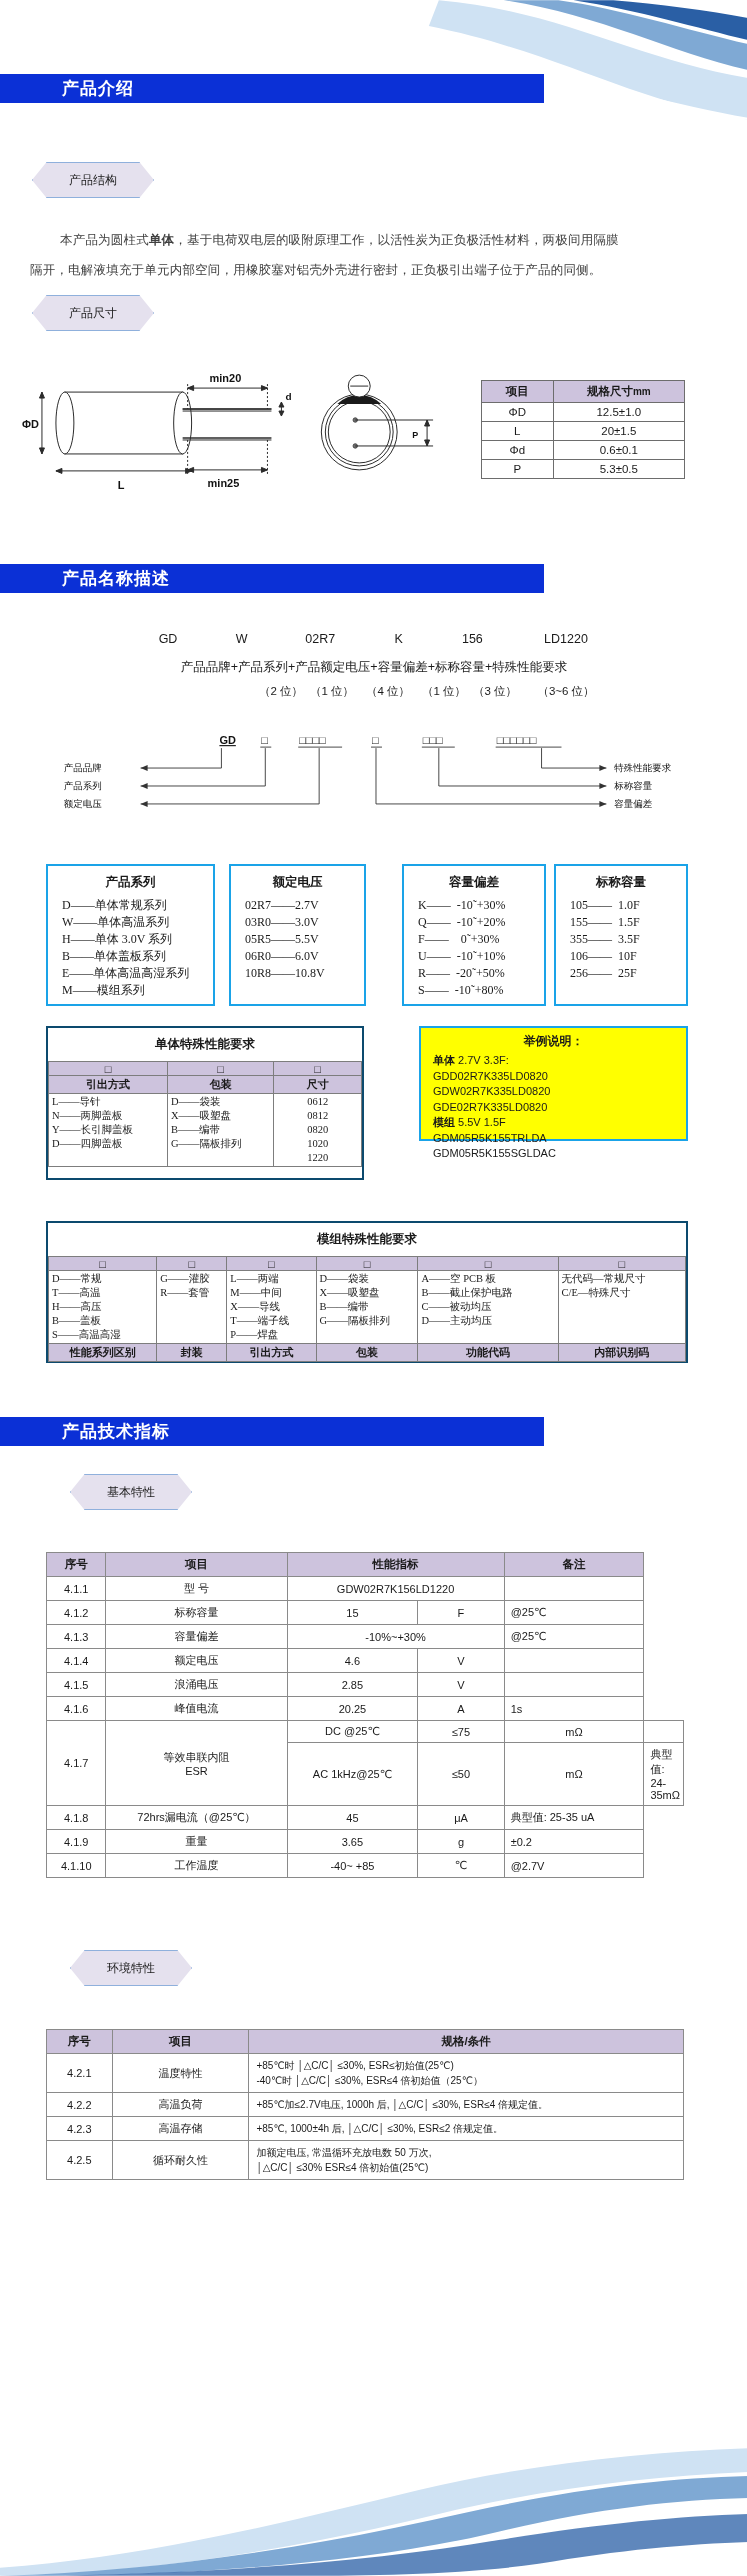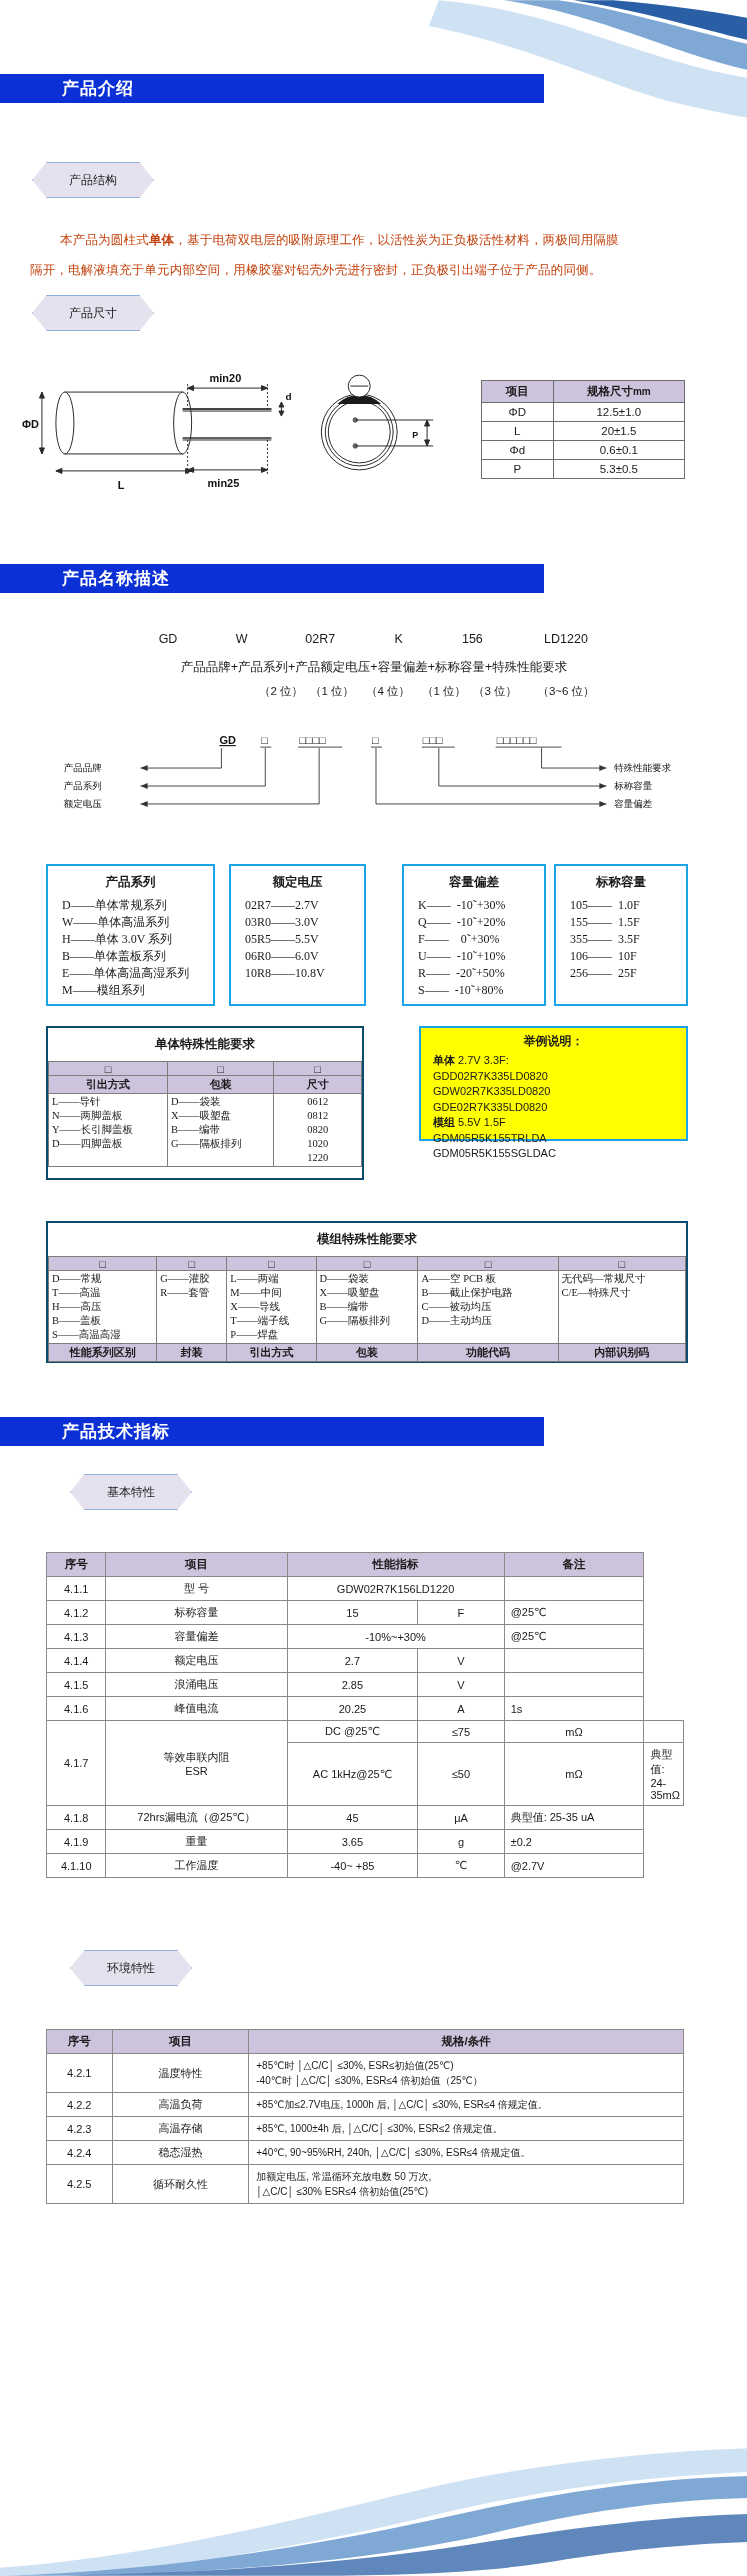--- a/index.html
+++ b/index.html
@@ -30,21 +30,21 @@
   .hex{
     position:absolute;width:120px;height:34px;
     display:flex;align-items:center;justify-content:center;
     background:#e5e1ee;
     border:1.4px solid #8fb0dc;
     clip-path:polygon(12% 0%,88% 0%,100% 50%,88% 100%,12% 100%,0% 50%);
     font-size:12px;color:#1a1a1a;font-weight:normal;
   }
 
   
-  .para{position:absolute;font-size:12.5px;line-height:26px;color:#c2410c;letter-spacing:0.2px;}
+  .para{position:absolute;font-size:12.5px;line-height:26px;color:#404040;letter-spacing:0.2px;}
   .para b{font-weight:bold;}
 
   
   .draw{position:absolute;}
 
   
   table{border-collapse:collapse;}
   .dim-tbl{position:absolute;font-size:11.5px;}
   .dim-tbl td,.dim-tbl th{
     border:1px solid #6d6d6d;text-align:center;padding:3px 4px;font-weight:normal;
@@ -453,21 +453,21 @@
     </tr>
     <tr>
       <td>4.1.3</td>
       <td>容量偏差</td>
       <td colspan="2">-10%~+30%</td>
       <td class="note">@25℃</td>
     </tr>
     <tr>
       <td>4.1.4</td>
       <td>额定电压</td>
-      <td>2.7</td>
+      <td>4.6</td>
       <td>V</td>
       <td class="note"></td>
     </tr>
     <tr>
       <td>4.1.5</td>
       <td>浪涌电压</td>
       <td>2.85</td>
       <td>V</td>
       <td class="note"></td>
     </tr>
@@ -539,25 +539,20 @@
     </tr>
     <tr>
       <td>4.2.2</td>
       <td>高温负荷</td>
       <td class="cond">+85℃加≤2.7V电压, 1000h 后, │△C/C│ ≤30%, ESR≤4 倍规定值。</td>
     </tr>
     <tr>
       <td>4.2.3</td>
       <td>高温存储</td>
       <td class="cond">+85℃, 1000±4h 后, │△C/C│ ≤30%, ESR≤2 倍规定值。</td>
-    </tr>
-    <tr>
-      <td>4.2.4</td>
-      <td>稳态湿热</td>
-      <td class="cond">+40℃, 90~95%RH, 240h, │△C/C│ ≤30%, ESR≤4 倍规定值。</td>
     </tr>
     <tr>
       <td>4.2.5</td>
       <td>循环耐久性</td>
       <td class="cond" style="white-space:pre-line;">加额定电压, 常温循环充放电数 50 万次,
 │△C/C│ ≤30%  ESR≤4 倍初始值(25℃)</td>
     </tr>
   </tbody>
     </table>
 

